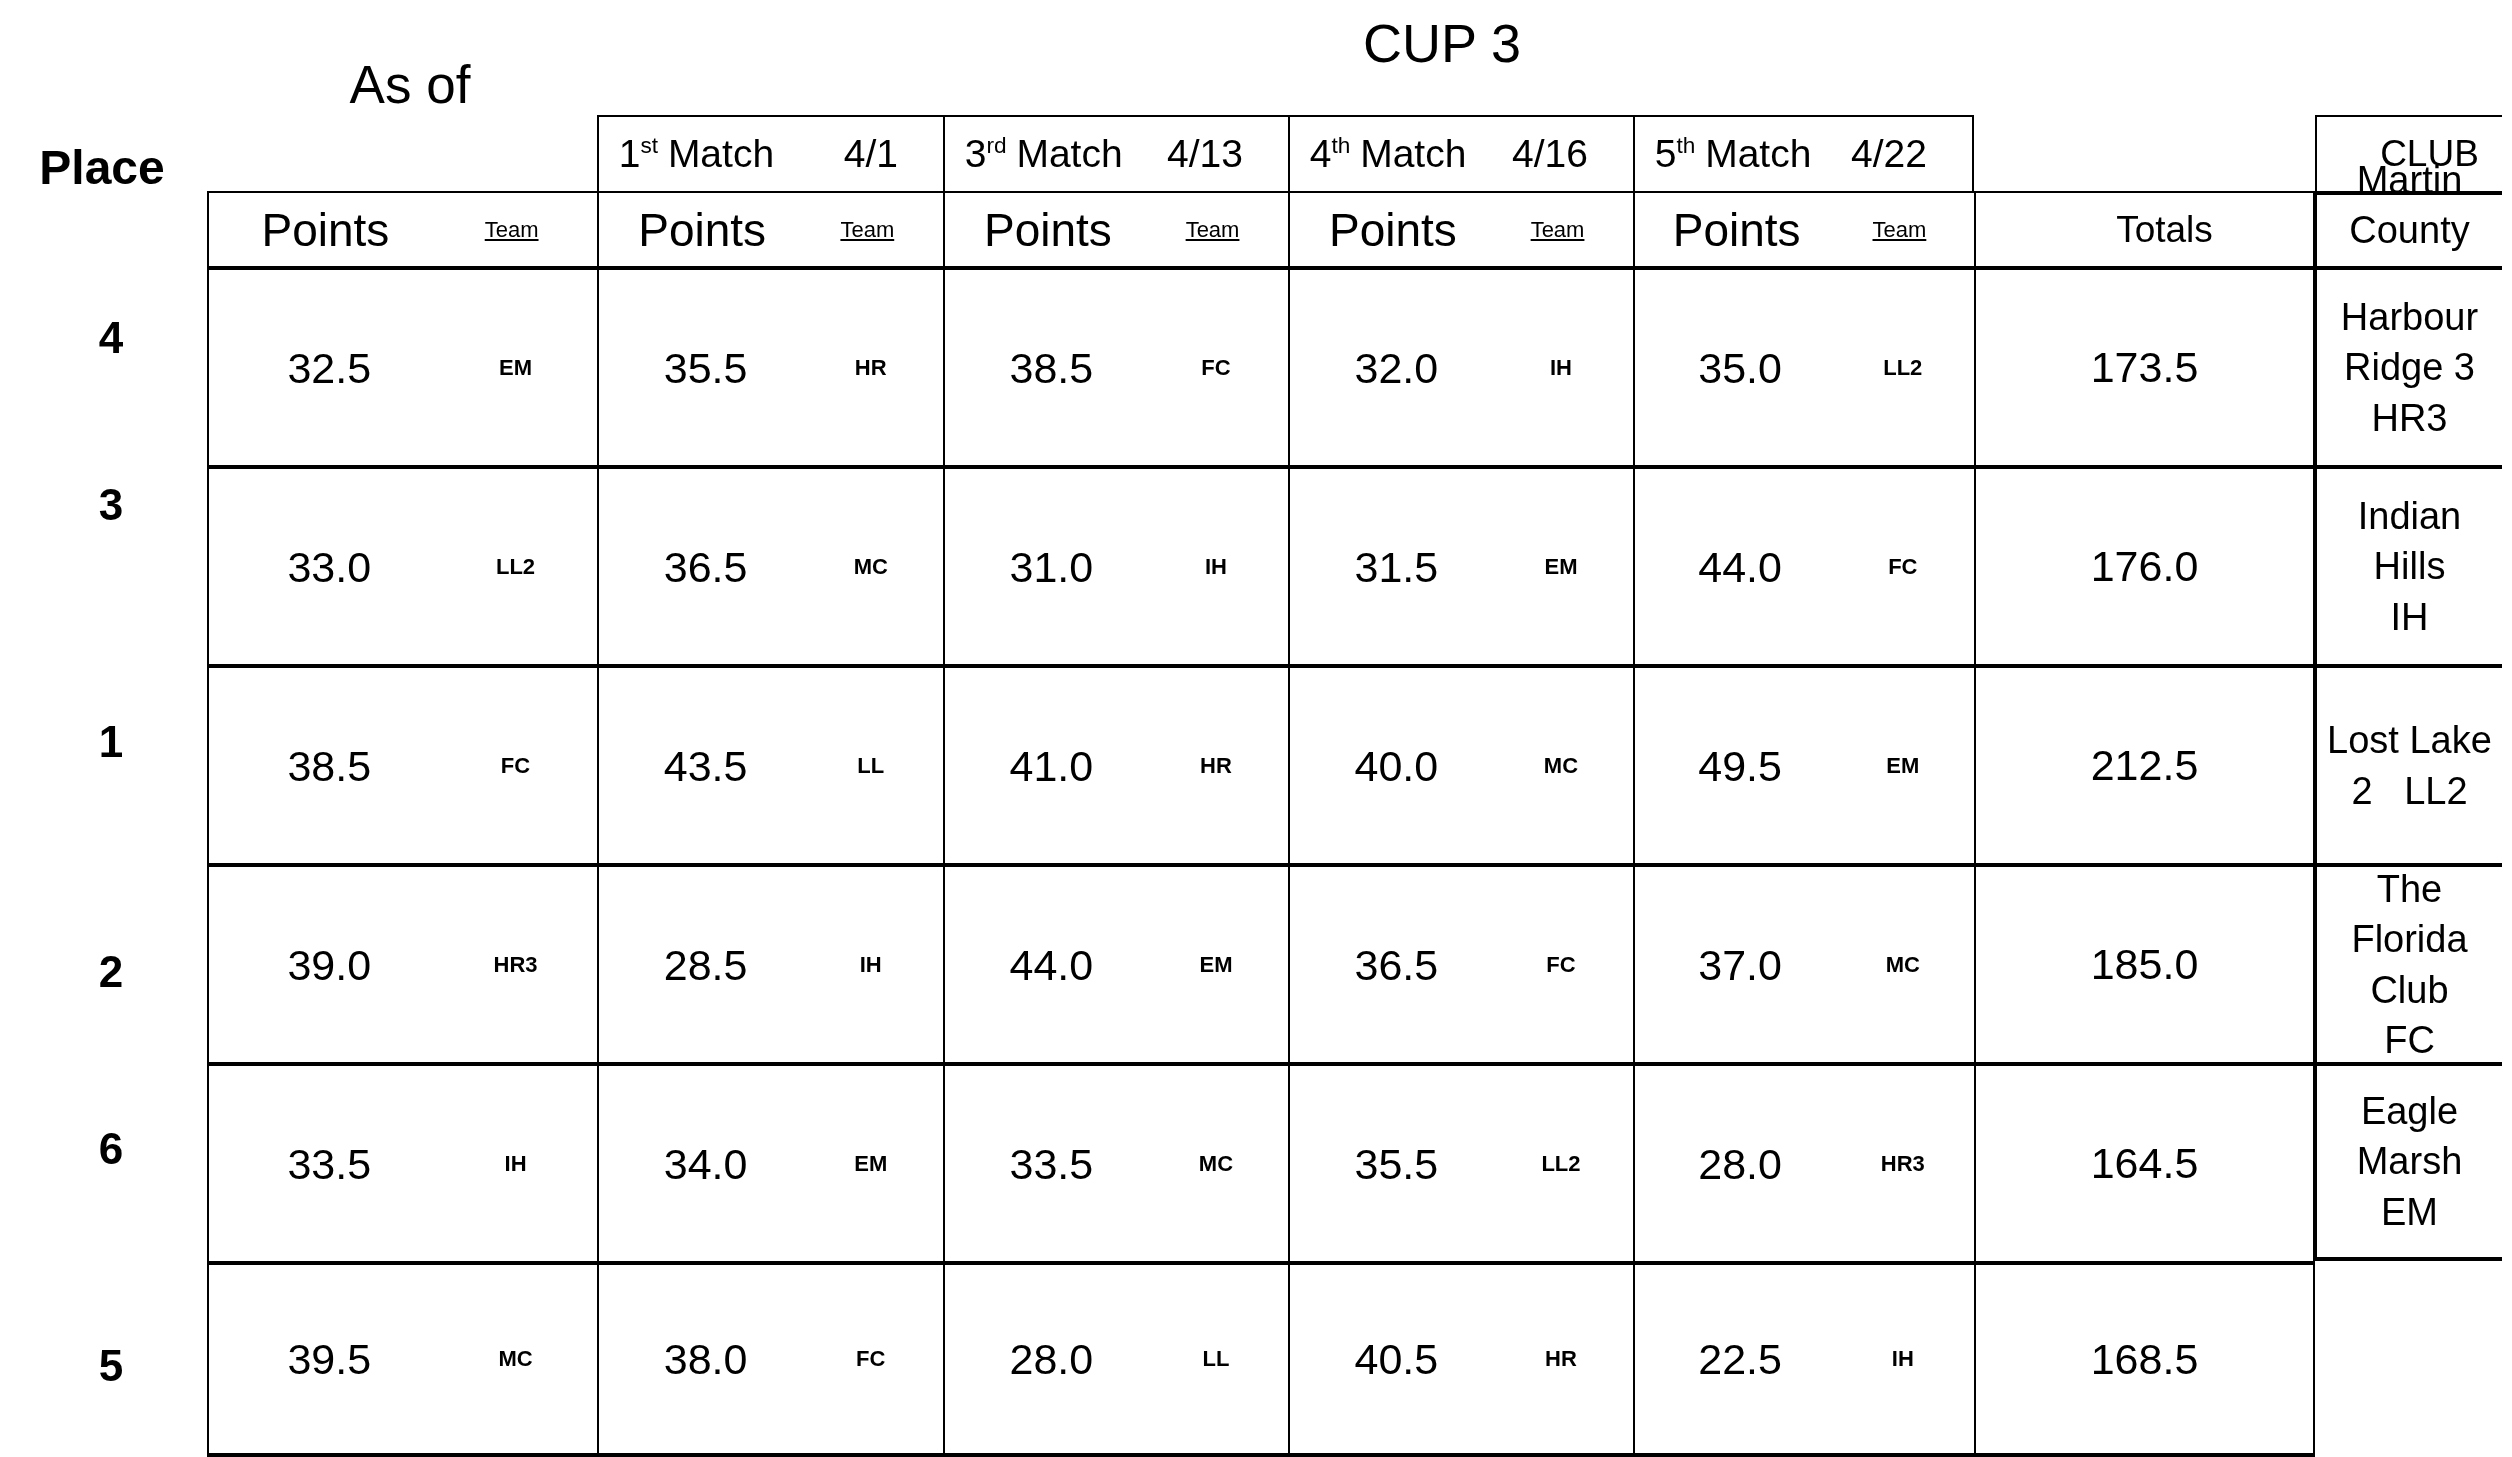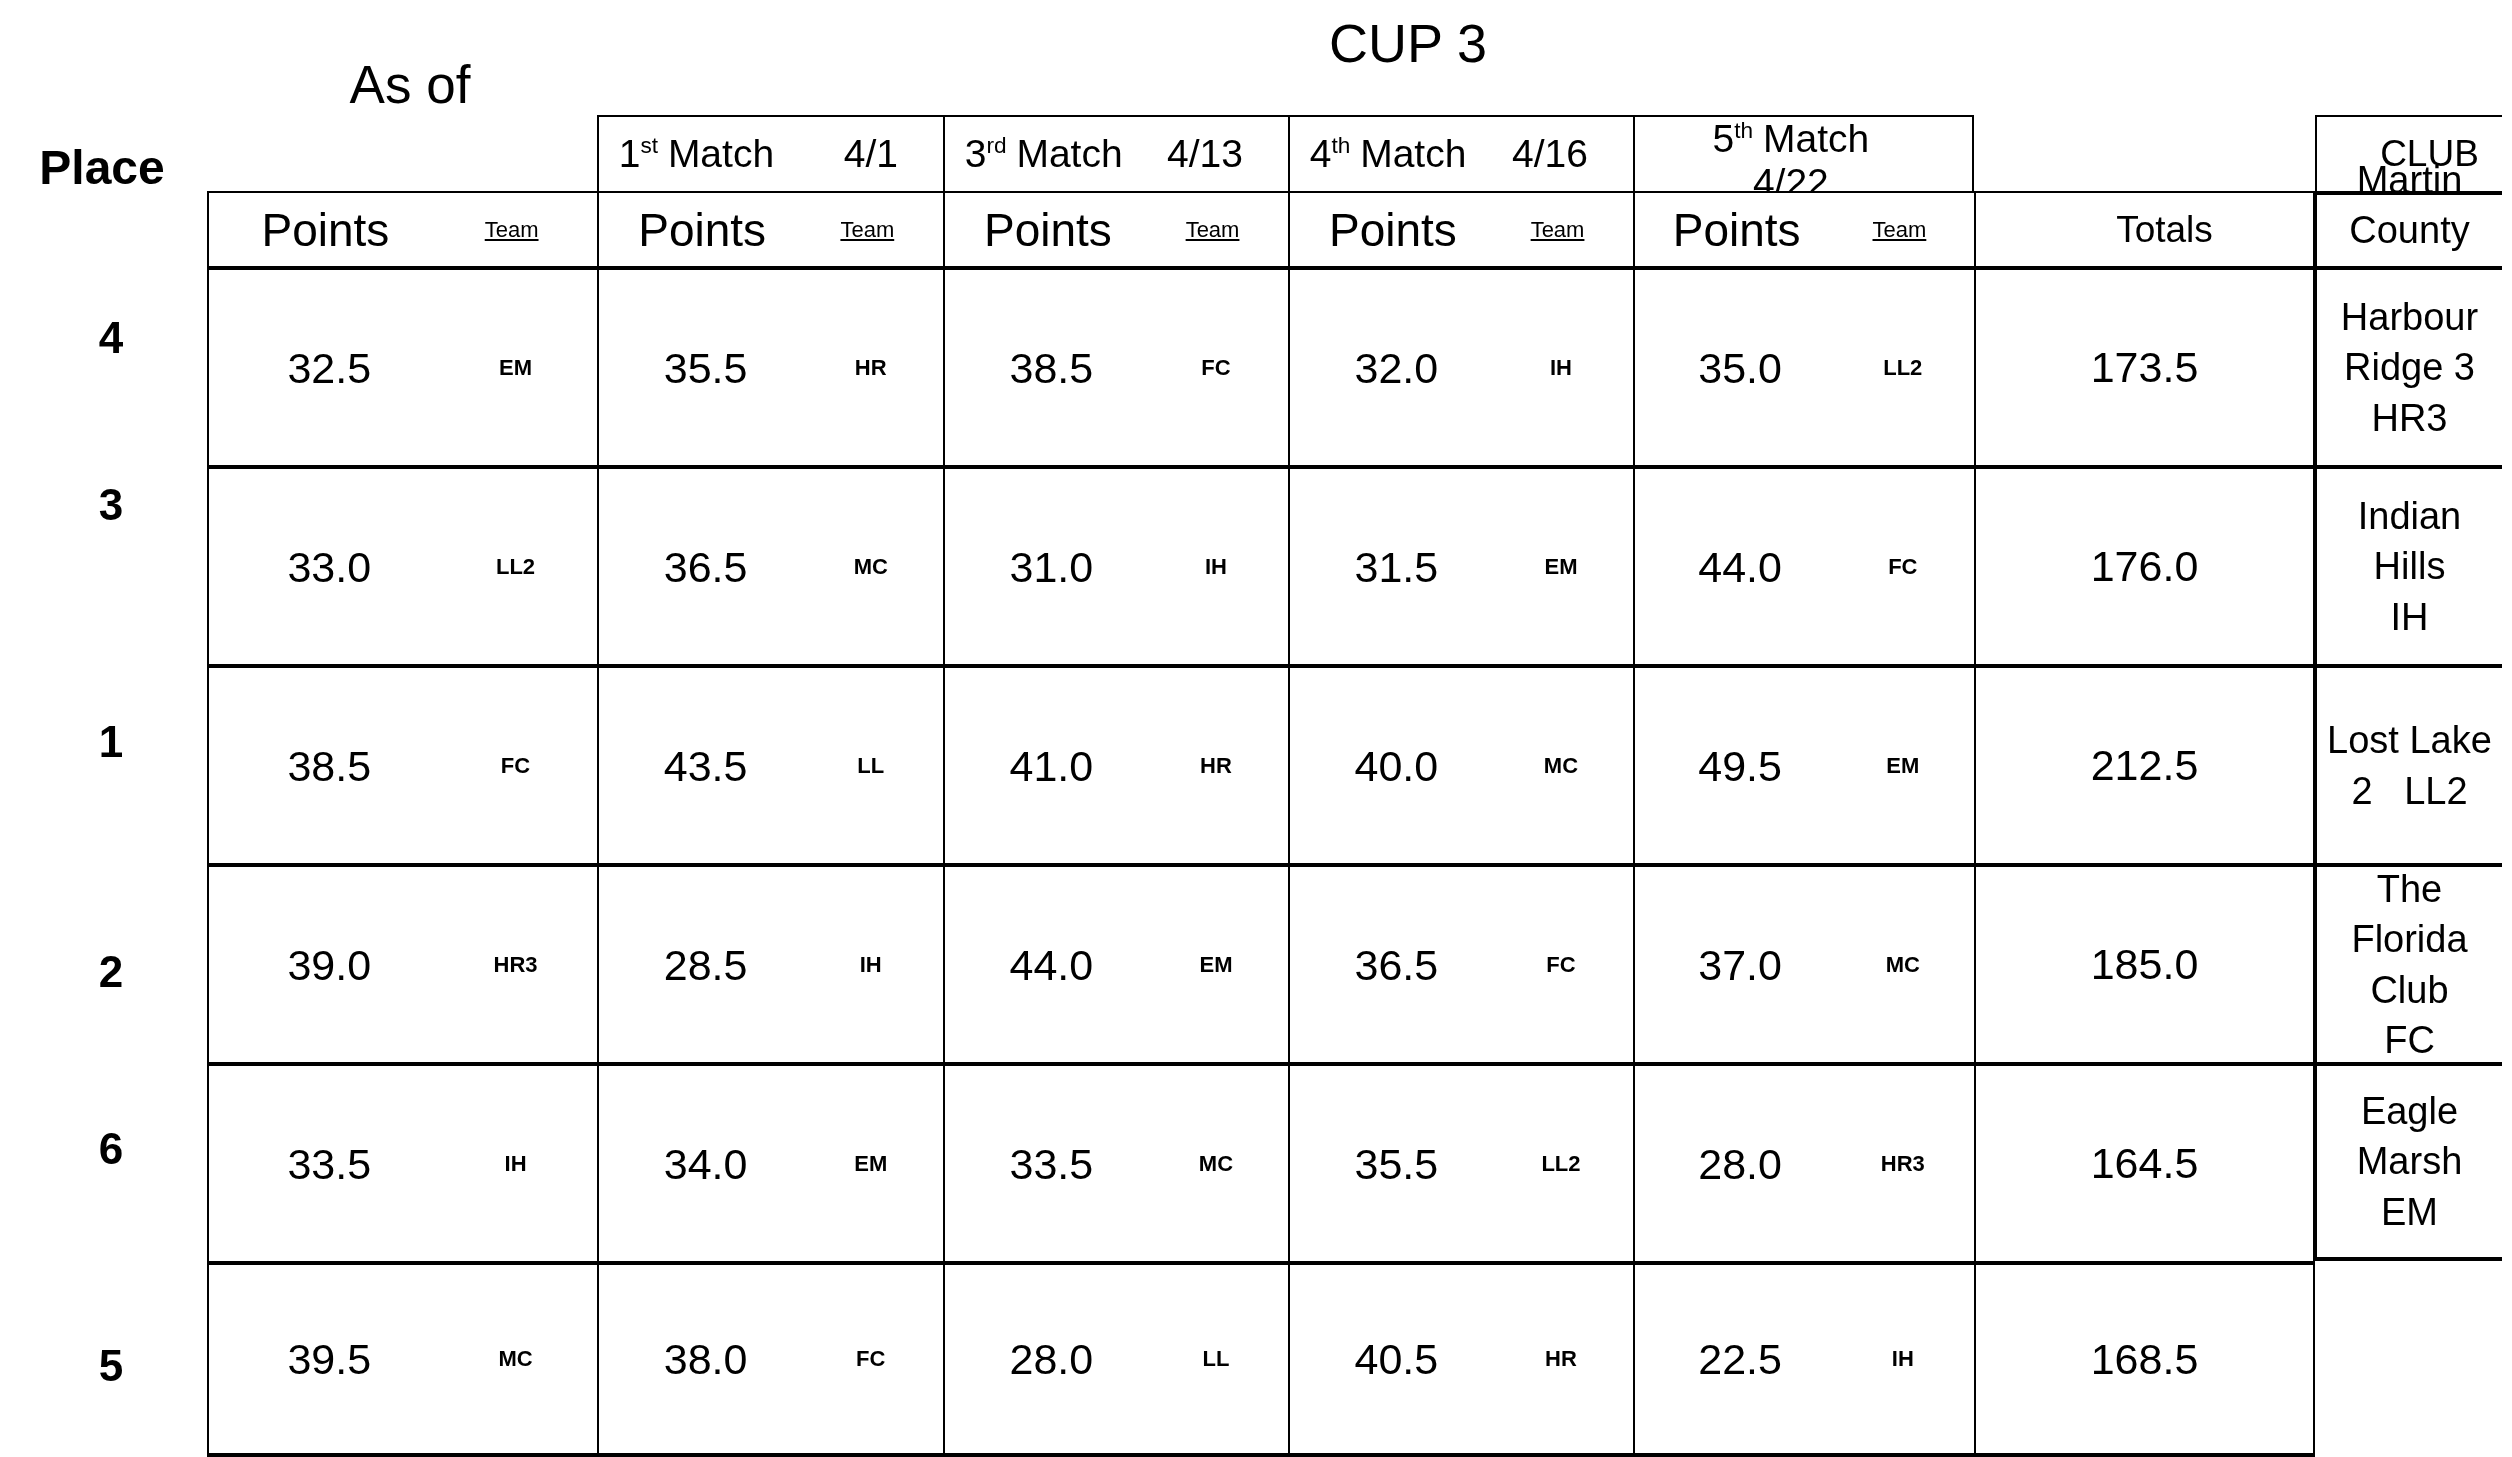--- a/index.html
+++ b/index.html
@@ -7,35 +7,35 @@
     position:relative;
     width:2512px;height:1457px;
     background:#ffffff;
     font-family:"Liberation Sans","DejaVu Sans",sans-serif;
     color:#000;
     overflow:hidden;
   }
   .abs{position:absolute;}
   .center-x{transform:translateX(-50%);}
   
-  .title{font-size:54px;top:11.5px;left:1408px;white-space:nowrap;}
+  .title{font-size:54px;top:11.5px;left:1442px;white-space:nowrap;}
   .asof1{font-size:53px;top:54px;left:410px;white-space:nowrap;}
   .asof2{font-size:53px;top:128px;left:402px;white-space:nowrap;}
   .place-label{font-size:48px;font-weight:bold;top:140px;left:102px;white-space:nowrap;}
   .place-num{font-size:44px;font-weight:bold;left:0;width:222px;text-align:center;}
   
   .grid{
     position:absolute;left:207px;top:115px;
     display:grid;
     grid-template-columns:390px 346px 345px 345px 341px 341px 187px;
     grid-template-rows:76px 75px 199px 199px 199px 199px 199px 196px;
   }
   .cell{box-sizing:border-box;position:relative;background:#fff;}
   .b-l{border-left:2.5px solid #000;}
-  .b-r{border-right:2.5px solid #000;flex-direction:column;}
+  .b-r{border-right:2.5px solid #000;}
   .b-t{border-top:2.5px solid #000;}
   .b-tt{border-top:4.1px solid #000;}
   .b-b{border-bottom:4.1px solid #000;}
   
   .mh{display:flex;align-items:center;justify-content:space-between;
       padding:0 45px 0 19.7px;font-size:39px;white-space:nowrap;}
   .mh sup{font-size:0.58em;line-height:0;vertical-align:super;}
   .mh .mh-word{margin-left:9.9px;}
   .clubh,.totalsh{display:flex;align-items:center;justify-content:center;font-size:37px;padding-left:40px;}
   .pt .pts,.pt .team,.pth .pts,.pth .team{

